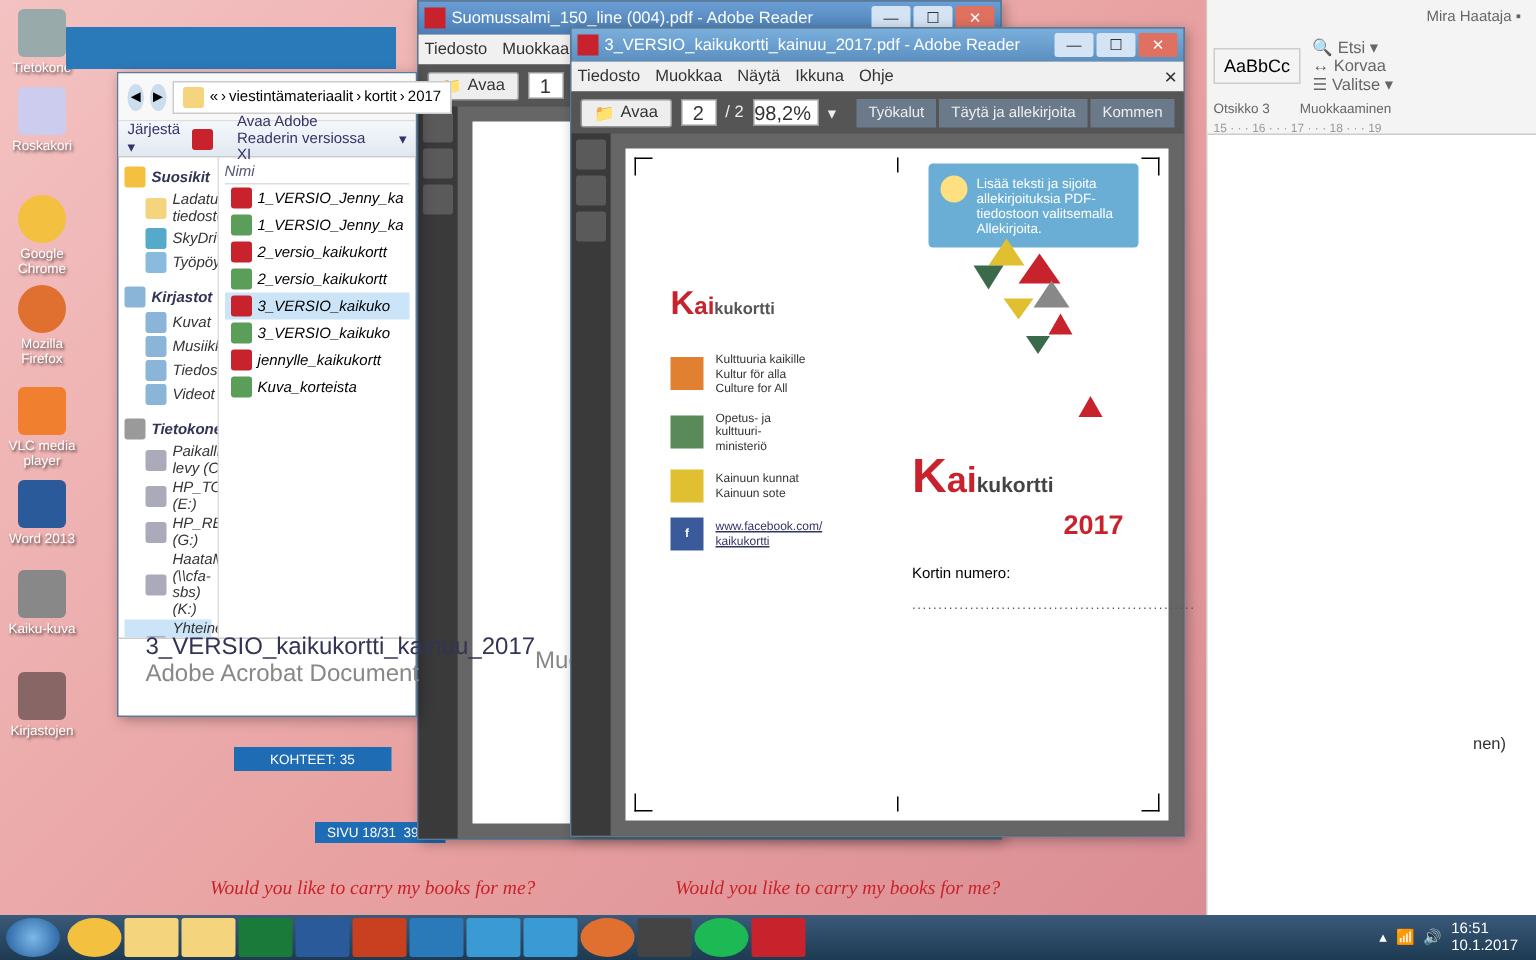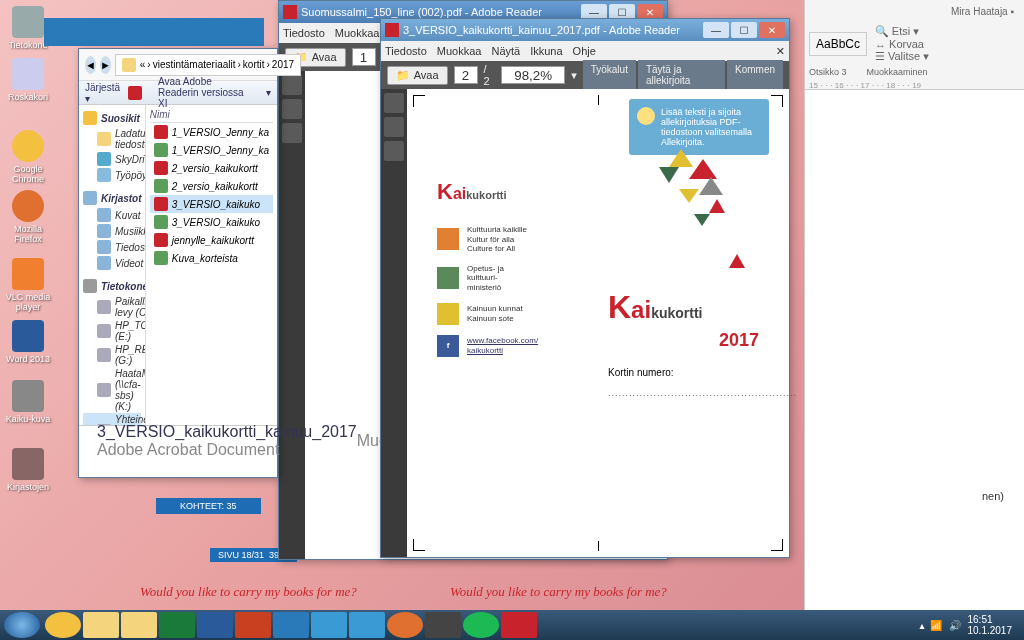--- a/index.html
+++ b/index.html
@@ -22,25 +22,25 @@
 .win-controls { margin-left: auto; display: flex; gap: 2px; }
 .win-btn { width: 26px; height: 16px; font-size: 10px; display: flex; align-items: center; justify-content: center; border-radius: 2px; color: #333; cursor: pointer; }
 .win-min { background: #d4e4f4; } .win-max { background: #d4e4f4; } .win-close { background: #e07060; color: #fff; }
 
 
 .adobe { background: #4a4a4a; }
 .adobe .menubar { height: 20px; background: #f0f0f0; display: flex; align-items: center; padding: 0 4px; font-size: 11px; gap: 10px; color: #333; }
 .adobe .toolbar { height: 28px; background: #555; display: flex; align-items: center; padding: 0 6px; gap: 6px; color: #eee; font-size: 11px; }
 .adobe .sidebar { width: 26px; background: #3a3a3a; float: left; height: calc(100% - 70px); }
 .adobe .sidebar-btn { width: 20px; height: 20px; background: #5a5a5a; margin: 4px auto; border-radius: 2px; }
-.adobe .content { background: #666; height: calc(100% - 70px); margin-left: 26px; display: flex; align-items: center; justify-content: center; }
+.adobe .content { background: #666; height: calc(100% - 70px); margin-left: 26px; display: flex; align-items: center; justify-content: center; padding: 10px; }
 .adobe .page { background: #fff; width: 100%; height: 100%; position: relative; }
 .open-btn { background: #eee; color: #333; padding: 2px 8px; border: 1px solid #999; border-radius: 2px; display: flex; align-items: center; gap: 4px; }
 .page-input { width: 24px; height: 18px; text-align: center; background: #fff; color: #333; border: 1px solid #999; }
-.zoom-input { width: 64px; height: 18px; text-align: center; background: #fff; color: #333; border: 1px solid #999; }
+.zoom-input { width: 44px; height: 18px; background: #fff; color: #333; border: 1px solid #999; }
 .toolbar-right { margin-left: auto; display: flex; gap: 2px; }
 .tool-tab { background: #6a7a8a; padding: 4px 8px; font-size: 10px; }
 
 
 .hint { position: absolute; top: 10px; right: 20px; width: 140px; background: #6aaed6; color: #fff; padding: 8px; font-size: 9px; border-radius: 3px; display: flex; gap: 6px; }
 .hint .bulb { width: 18px; height: 18px; background: #ffe080; border-radius: 50%; flex-shrink: 0; }
 
 
 .explorer .addressbar { height: 32px; background: #f8f8f8; display: flex; align-items: center; padding: 0 6px; gap: 4px; border-bottom: 1px solid #ddd; }
 .explorer .addr-field { flex: 1; height: 22px; border: 1px solid #ccc; padding: 0 6px; display: flex; align-items: center; font-size: 10px; background: #fff; }
@@ -133,21 +133,21 @@
 <div class="word-status">
   <span>—⬤———+</span>
   <span>120 %</span>
 </div>
 
 <div class="browser-top"></div>
 
 <div class="window adobe" style="top:0; left:278px; width:390px; height:560px; z-index:3">
   <div class="titlebar">
     <span class="icon" style="background:#c8232c"></span>
-    <span>Suomussalmi_150_line (002).pdf - Adobe Reader</span>
+    <span>Suomussalmi_150_line (004).pdf - Adobe Reader</span>
     <div class="win-controls">
       <div class="win-btn win-min">—</div>
       <div class="win-btn win-max">☐</div>
       <div class="win-btn win-close">✕</div>
     </div>
   </div>
   <div class="menubar">
     <span>Tiedosto</span>
     <span>Muokkaa</span>
   </div>

